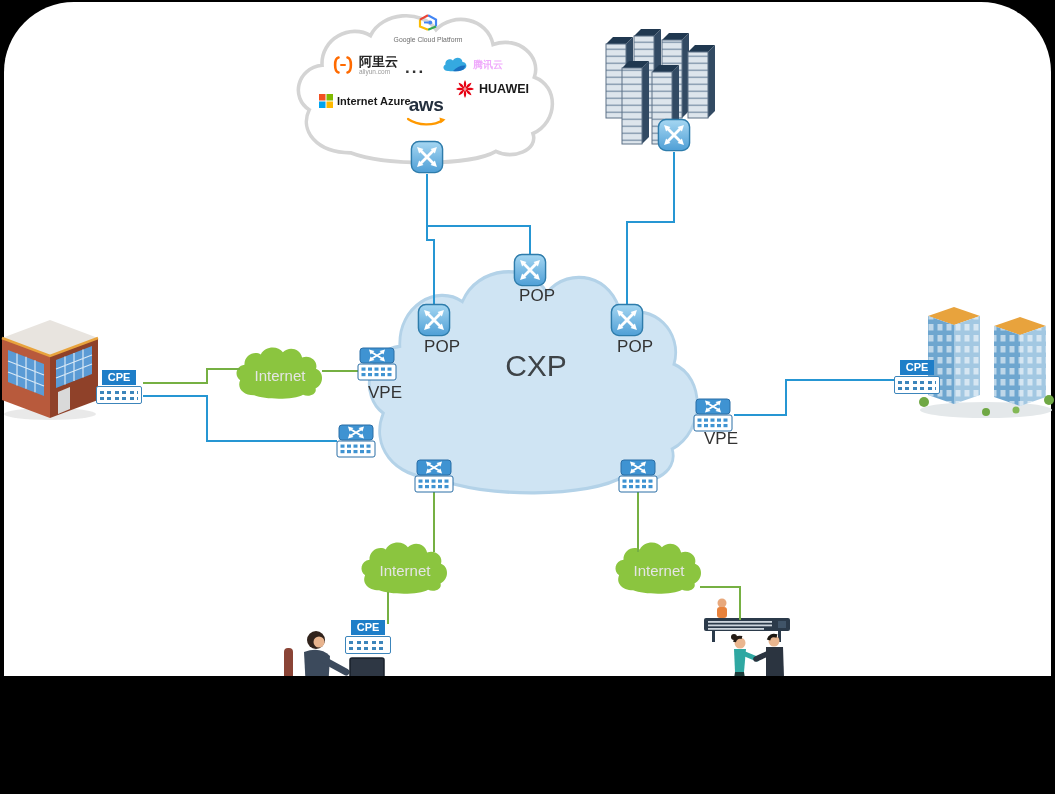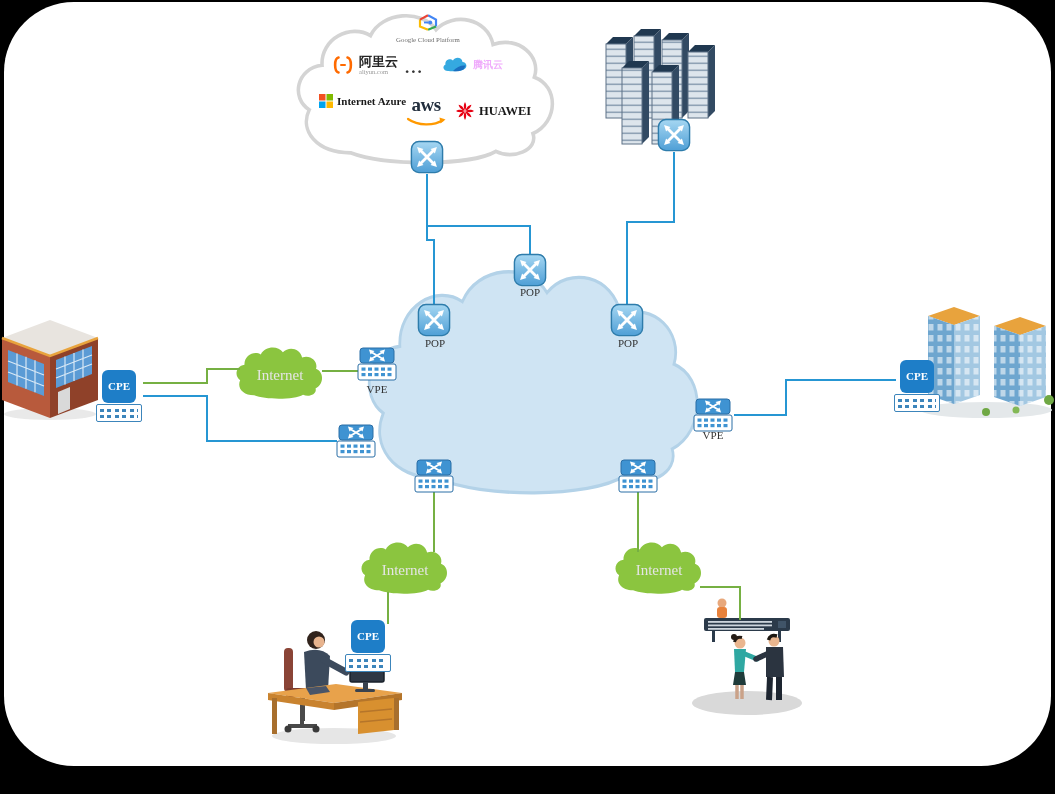--- a/index.html
+++ b/index.html
@@ -1,34 +1,34 @@
 <!DOCTYPE html>
 <html><head>
 <meta charset="utf-8">
 <style>
   html,body{margin:0;padding:0;background:#000;}
-  .stage{position:relative;width:1055px;height:794px;overflow:hidden;background:#000;
-         font-family:Liberation Serif, serif;}
+  .stage{position:relative;width:1055px;height:676px;overflow:hidden;background:#000;
+         font-family:Liberation Sans, sans-serif;}
   .panel{position:absolute;left:4px;top:2px;width:1047px;height:764px;background:#fff;border-radius:70px;z-index:0;}
   .layer-wires{position:absolute;left:0;top:0;z-index:3;pointer-events:none;}
   .illus{position:absolute;z-index:2;}
   .node{position:absolute;z-index:4;}
   .lbl{position:absolute;z-index:5;}
   .cloud-bg{position:absolute;inset:0;width:100%;height:100%;}
   .w-blue{stroke:#2696d3;stroke-width:2;fill:none;}
   .w-green{stroke:#76b043;stroke-width:2;fill:none;}
-  .net-label{font-size:11px;color:#333;text-align:center;width:50px;}
+  .net-label{font-size:17px;color:#333;text-align:right;width:50px;}
   .cxp-text{position:absolute;left:0;top:100px;width:100%;text-align:center;color:#3e4347;z-index:1;}
   .cxp-title{font-size:30px;line-height:36px;}
   .cxp-sub{font-size:26px;line-height:34px;}
   .inet-label{position:absolute;inset:0;display:flex;align-items:center;justify-content:center;
               color:#e5e5e5;font-size:15px;padding-top:4px;z-index:1;}
   .cpe{position:absolute;z-index:5;display:flex;flex-direction:column;align-items:center;width:46px;}
   .cpe-tag{background:#1e7ec8;color:#fff;font-weight:bold;font-size:11px;line-height:15px;
-           padding:9px 6px;border-radius:6px;}
+           padding:0 6px;border-radius:0;}
   .cpe-ports{width:44px;height:16px;margin-top:1px;background:#fff;border:1px solid #3c85bb;border-radius:2px;
      background-image:repeating-linear-gradient(90deg,#3c85bb 0 4px,transparent 4px 7.5px),
                       repeating-linear-gradient(90deg,#3c85bb 0 4px,transparent 4px 7.5px);
      background-size:38px 3px,38px 3px;background-position:3px 3.5px,3px 9.5px;background-repeat:no-repeat;}
   .logo{position:absolute;z-index:2;}
   .row{display:flex;align-items:center;gap:4px;}
   .stack{display:flex;flex-direction:column;line-height:1;}
   .gcp-text{font-size:6.8px;color:#6d6d6d;margin-top:1px;white-space:nowrap;}
   .ali-name{font-size:13px;font-weight:bold;color:#222;}
   .ali-sub{font-size:6.5px;color:#999;margin-top:1px;}
@@ -132,21 +132,21 @@
       </svg>
       <div class="ms-name">Internet Azure</div>
     </div>
     <div class="logo" style="left:117px;top:96px;width:48px;text-align:center">
       <div class="aws-name">aws</div>
       <svg width="40" height="10" viewBox="0 0 40 10">
         <path d="M2 2 C12 9 28 9 37 3" fill="none" stroke="#ff9900" stroke-width="2.2" stroke-linecap="round"></path>
         <polygon points="33.5,0.5 39.5,2.5 34.5,6.5" fill="#ff9900"></polygon>
       </svg>
     </div>
-    <div class="logo row" style="left:170px;top:101px">
+    <div class="logo row" style="left:170px;top:79px">
       <svg width="20" height="20" viewBox="0 0 20 20">
         <g fill="#e60012">
           <path d="M10 9.5 C8.4 7 8.4 3.2 10 1 C11.6 3.2 11.6 7 10 9.5 Z"></path>
           <path d="M10 9.5 C8.4 7 8.4 3.2 10 1 C11.6 3.2 11.6 7 10 9.5 Z" transform="rotate(45 10 10)"></path>
           <path d="M10 9.5 C8.4 7 8.4 3.2 10 1 C11.6 3.2 11.6 7 10 9.5 Z" transform="rotate(90 10 10)"></path>
           <path d="M10 9.5 C8.4 7 8.4 3.2 10 1 C11.6 3.2 11.6 7 10 9.5 Z" transform="rotate(135 10 10)"></path>
           <path d="M10 9.5 C8.4 7 8.4 3.2 10 1 C11.6 3.2 11.6 7 10 9.5 Z" transform="rotate(180 10 10)"></path>
           <path d="M10 9.5 C8.4 7 8.4 3.2 10 1 C11.6 3.2 11.6 7 10 9.5 Z" transform="rotate(225 10 10)"></path>
           <path d="M10 9.5 C8.4 7 8.4 3.2 10 1 C11.6 3.2 11.6 7 10 9.5 Z" transform="rotate(270 10 10)"></path>
           <path d="M10 9.5 C8.4 7 8.4 3.2 10 1 C11.6 3.2 11.6 7 10 9.5 Z" transform="rotate(315 10 10)"></path>
@@ -179,20 +179,21 @@
           <rect x="52" y="56" width="20" height="72" fill="url(#slats)" stroke="#5d7186"></rect>
       </g>
     </svg>
   </div>
 
   <div class="illus" style="left:352px;top:248px;width:368px;height:268px">
     <svg class="cloud-bg" viewBox="0 0 200 120" preserveAspectRatio="none">
       <use href="#cloud-path" fill="#cfe4f3" stroke="#b3d2e8" stroke-width="1.5"></use>
     </svg>
     <div class="cxp-text">
+      <div class="cxp-title">CXP</div>
     </div>
   </div>
 
   <div class="illus" style="left:232px;top:342px;width:96px;height:62px">
     <svg class="cloud-bg" viewBox="0 0 200 120" preserveAspectRatio="none">
       <use href="#cloud-path" fill="#8bc53f"></use>
     </svg>
     <div class="inet-label">Internet</div>
   </div>
   <div class="illus" style="left:357px;top:537px;width:96px;height:62px">

